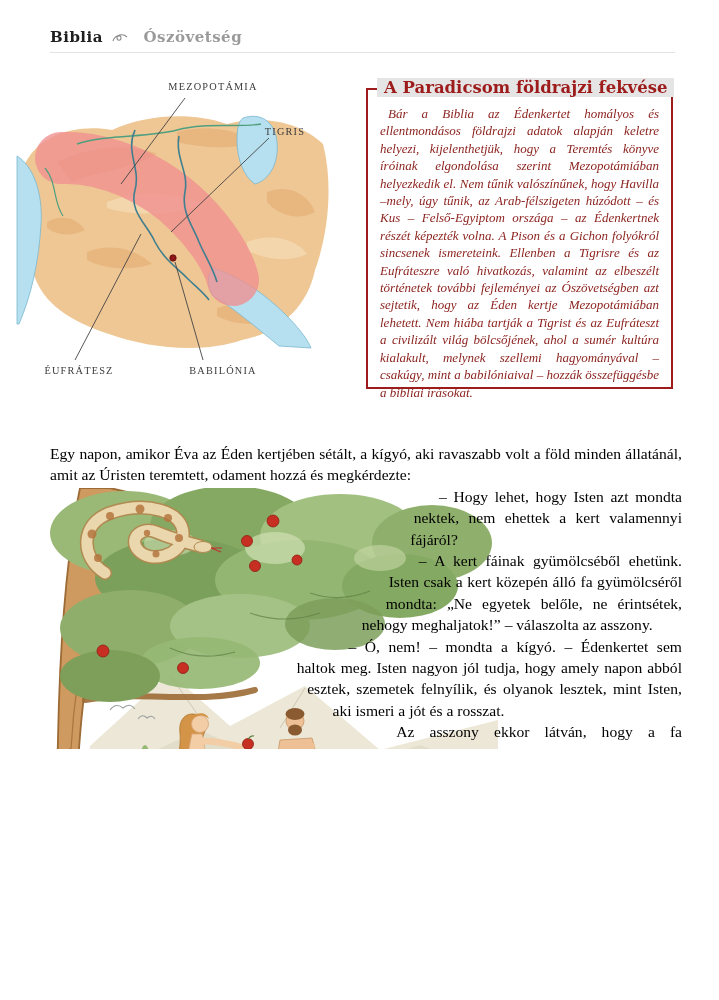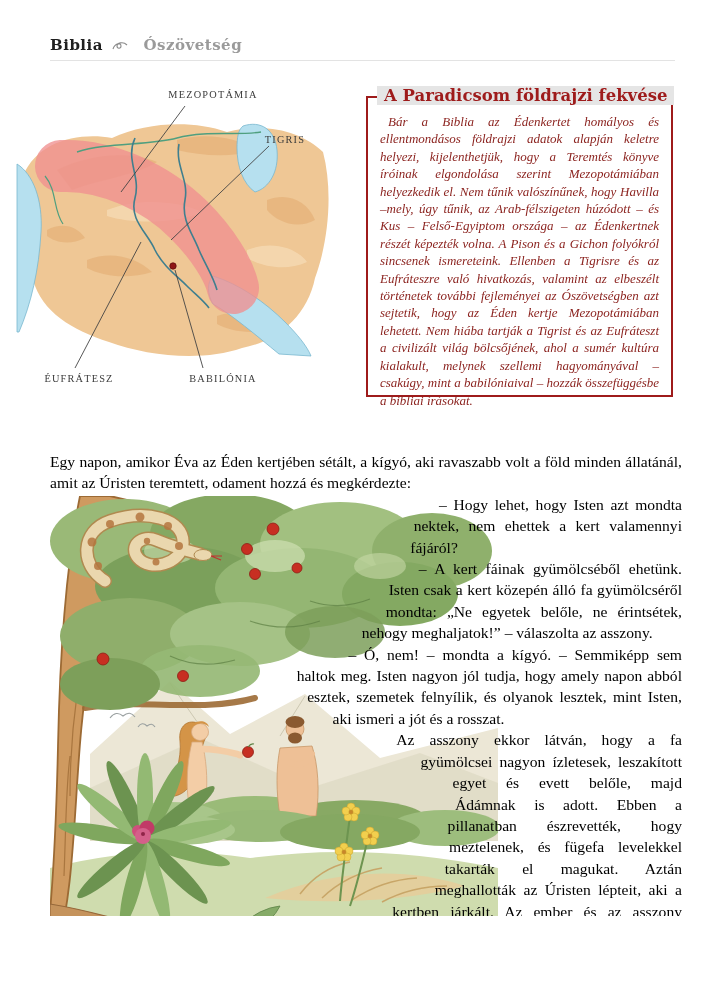--- a/index.html
+++ b/index.html
@@ -1,17 +1,17 @@
 <!DOCTYPE html>
 <html><head>
 <meta charset="utf-8">
 <style>
   html,body{margin:0;padding:0;background:#ffffff;}
-  .page{position:relative;width:719px;height:908px;background:#fff;overflow:hidden;
-        font-family:"Liberation Serif",serif;color:#2b2b2b;margin-top:8px;}
+  .page{position:relative;width:719px;height:749px;background:#fff;overflow:hidden;
+        font-family:"Liberation Serif",serif;color:#2b2b2b;}
 
   
   .runhead{position:absolute;left:50px;top:28px;right:44px;border-bottom:1px solid #e3e3e3;
            padding-bottom:5px;font-family:"DejaVu Serif",serif;font-size:15px;font-weight:bold;}
   .runhead .book{color:#1f1f1f;letter-spacing:.5px;}
   .runhead .sect{color:#9a9a9a;letter-spacing:.5px;margin-left:6px;}
   .orn{display:inline-block;vertical-align:middle;margin:0 4px;}
 
   
   .map{position:absolute;left:16px;top:72px;width:334px;height:322px;}
@@ -266,21 +266,21 @@
           <ellipse cx="70" cy="438" rx="55" ry="13" fill="#5d8346" transform="rotate(-12 70 438)"></ellipse>
           <ellipse cx="150" cy="450" rx="55" ry="12" fill="#74995a" transform="rotate(8 150 450)"></ellipse>
           <ellipse cx="215" cy="442" rx="48" ry="11" fill="#5d8346" transform="rotate(-6 215 442)"></ellipse>
           <path d="M190,430 q20,-18 40,-20 q-8,16 -24,22" fill="#86ab68" stroke="#5d8346" stroke-width="0.8"></path>
         </g>
       </svg>
     </div>
 
     <p class="indent">– Hogy lehet, hogy Isten azt mondta nektek, nem ehettek a kert valamennyi fájáról?</p>
     <p class="indent">– A kert fáinak gyümölcséből ehetünk. Isten csak a kert közepén álló fa gyümölcséről mondta: „Ne egyetek belőle, ne érintsétek, nehogy meghaljatok!” – válaszolta az asszony.</p>
-    <p class="indent">– Ó, nem! – mondta a kígyó. – Semmiképp sem haltok meg. Isten nagyon jól tudja, hogy amely napon abból esztek, szemetek felnyílik, és olyanok lesztek, mint Isten, aki ismeri a jót és a rosszat.</p>
+    <p class="indent">– Ó, nem! – mondta a kígyó. – Édenkertet sem haltok meg. Isten nagyon jól tudja, hogy amely napon abból esztek, szemetek felnyílik, és olyanok lesztek, mint Isten, aki ismeri a jót és a rosszat.</p>
     <p class="indent">Az asszony ekkor látván, hogy a fa gyümölcsei nagyon ízletesek, leszakított egyet és evett belőle, majd Ádámnak is adott. Ebben a pillanatban észrevették, hogy meztelenek, és fügefa levelekkel takarták el magukat. Aztán meghallották az Úristen lépteit, aki a kertben járkált. Az ember és az asszony elrejtőzködtek az Úristen elől.</p>
   </div>
 
   <div class="footer">
     <span class="orn">
       <svg width="18" height="11" viewBox="0 0 18 11">
           <path d="M17,8 C15,2 9,1 9,5 C9,8 13,8 13,5 C13,2 7,0 1,4" stroke="#666" stroke-width="1.2" fill="none"></path>
         </svg>
     </span>
     <span class="pgnum">8</span>

